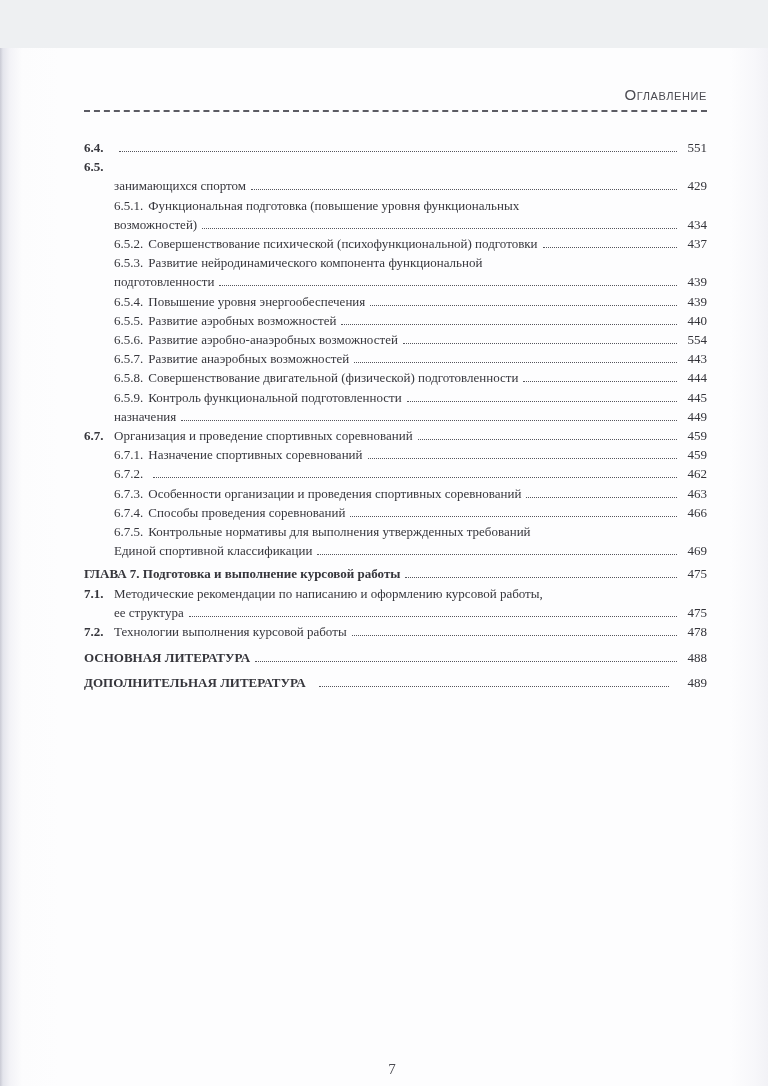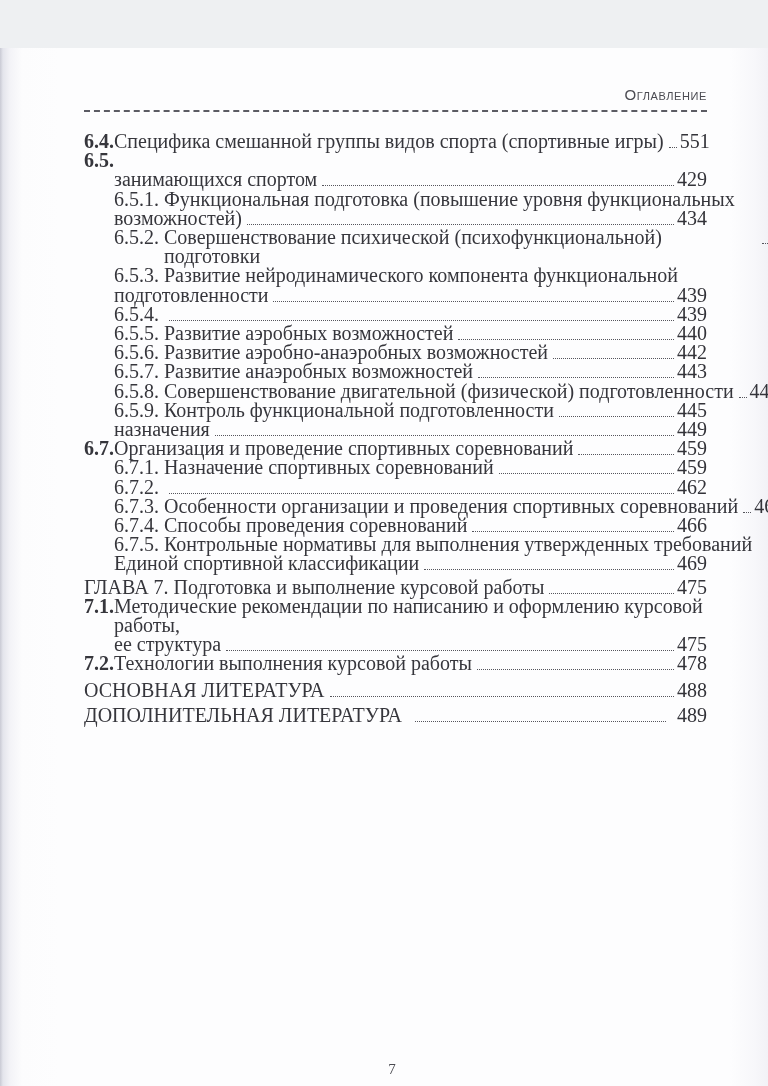--- a/index.html
+++ b/index.html
@@ -30,29 +30,29 @@
     font-family: "Liberation Sans", sans-serif;
     font-variant: small-caps;
     font-size: 15px; letter-spacing: 0.6px;
     color: #4b4b52;
   }
   .dashed-rule {
     position: absolute; top: 62px; left: 84px; width: 623px; height: 0;
     border-top: 2px dashed #5b5b63;
   }
   .toc {
-    position: absolute; top: 84px; left: 84px; width: 623px;
-    font-size: 20px; line-height: 19.2px; color: #36363c;
+    position: absolute; top: 90px; left: 84px; width: 623px;
+    font-size: 13px; line-height: 19.2px; color: #36363c;
   }
   .r { display: flex; align-items: baseline; }
   .n1 { font-weight: bold; flex: none; width: 30px; }
   .n2 { flex: none; margin-right: 5px; }
   .ind { padding-left: 30px; }
   .t { flex: none; max-width: 100%; }
-  .b > .t { font-weight: normal; }
+  .b > .t { font-weight: bold; }
   .lead {
     flex: 1 1 auto; min-width: 8px; height: 0;
     border-bottom: 1.9px dotted #55555c;
     margin: 0 3px 1px 5px;
   }
   .pg { flex: none; min-width: 27px; text-align: right; color: #333339; }
   .mt-chap { margin-top: 4px; }
   .mt-lit1 { margin-top: 7px; }
   .mt-lit2 { margin-top: 6px; gap: 8px; }
   .folio {
@@ -66,21 +66,20 @@
 
 <div class="scan-page">
 
   <div class="running-head">Оглавление</div>
   <div class="dashed-rule"></div>
 
   <div class="toc">
 
     <div class="r">
       <span class="n1">6.4.</span>
-        <span class="t">Специфика смешанной группы видов спорта (спортивные игры)</span>
         <span class="lead"></span>
         <span class="pg">551</span>
     </div>
 
     <div class="r">
       <span class="n1">6.5.</span>
     </div>
     <div class="r ind">
       <span class="t">занимающихся спортом</span>
         <span class="lead"></span>
@@ -109,36 +108,37 @@
         <span class="t">Развитие нейродинамического компонента функциональной</span>
     </div>
     <div class="r ind">
       <span class="t">подготовленности</span>
         <span class="lead"></span>
         <span class="pg">439</span>
     </div>
 
     <div class="r ind">
       <span class="n2">6.5.4.</span>
+        <span class="t">Повышение уровня энергообеспечения</span>
         <span class="lead"></span>
         <span class="pg">439</span>
     </div>
 
     <div class="r ind">
       <span class="n2">6.5.5.</span>
         <span class="t">Развитие аэробных возможностей</span>
         <span class="lead"></span>
         <span class="pg">440</span>
     </div>
 
     <div class="r ind">
       <span class="n2">6.5.6.</span>
         <span class="t">Развитие аэробно-анаэробных возможностей</span>
         <span class="lead"></span>
-        <span class="pg">442</span>
+        <span class="pg">554</span>
     </div>
 
     <div class="r ind">
       <span class="n2">6.5.7.</span>
         <span class="t">Развитие анаэробных возможностей</span>
         <span class="lead"></span>
         <span class="pg">443</span>
     </div>
 
     <div class="r ind">

